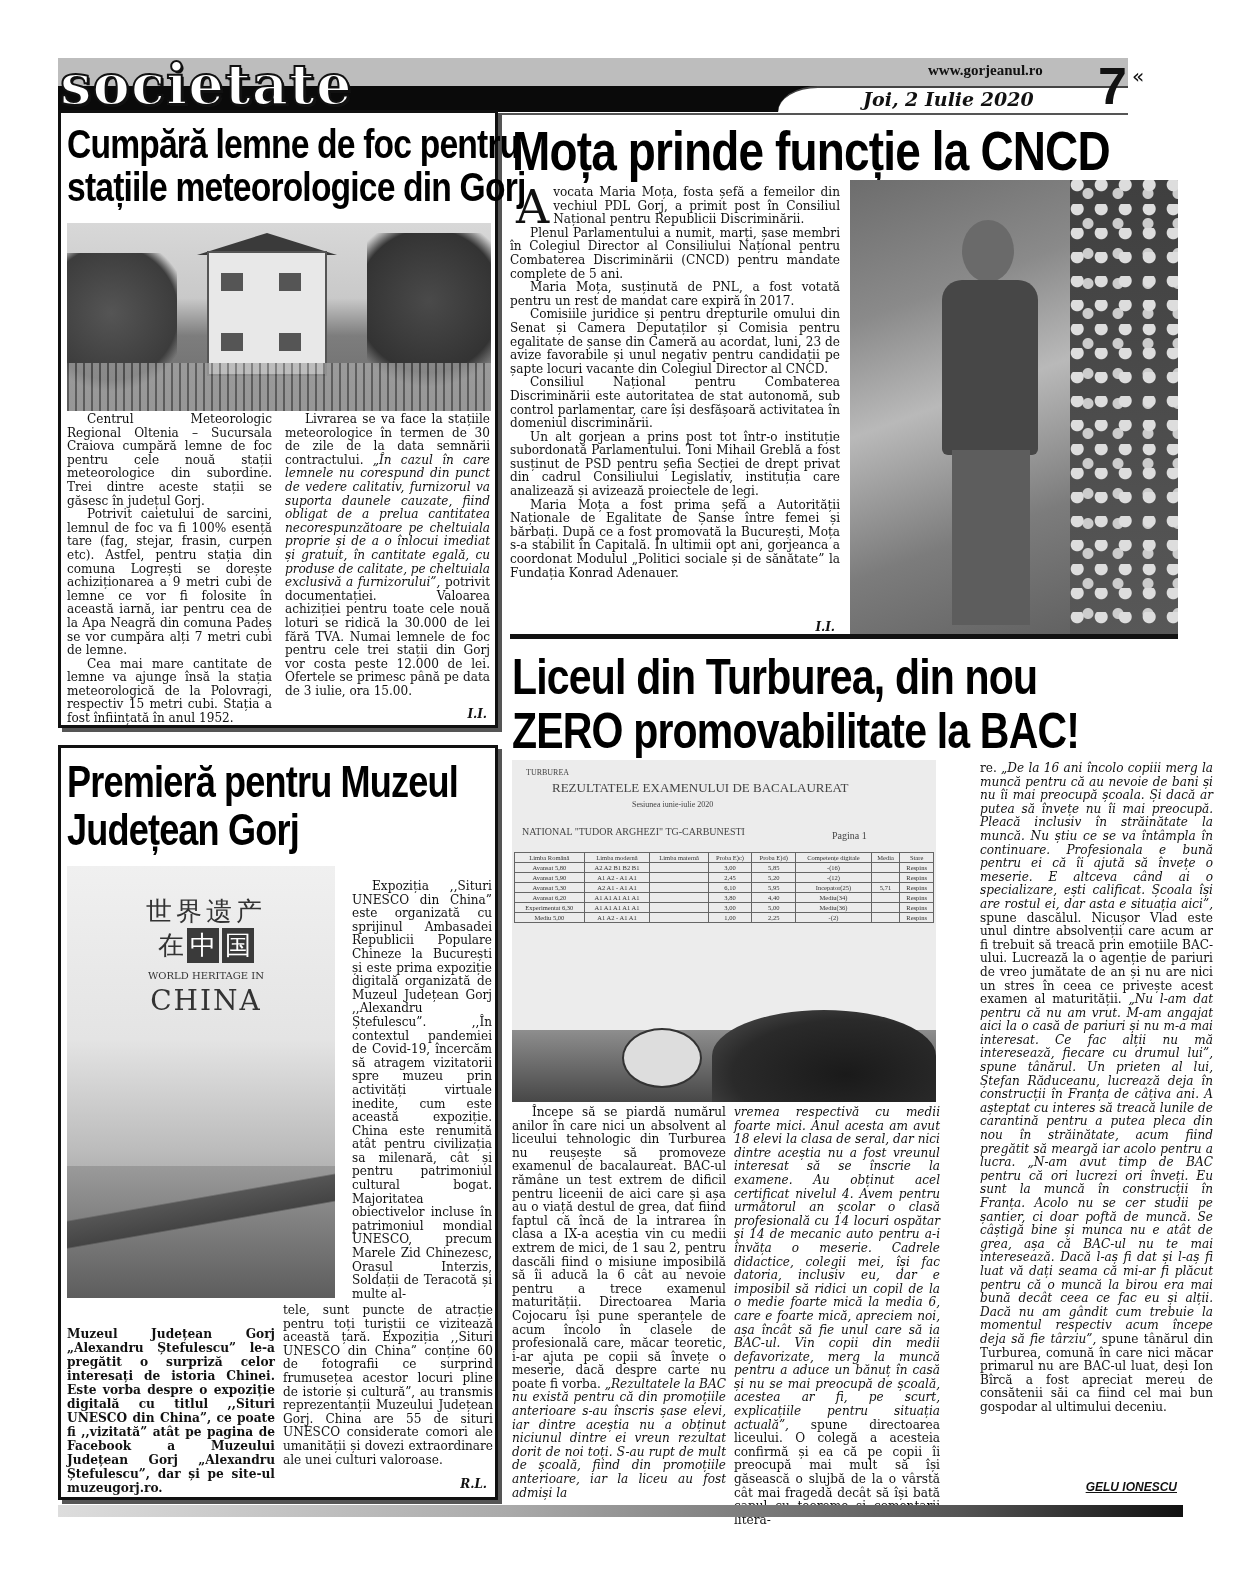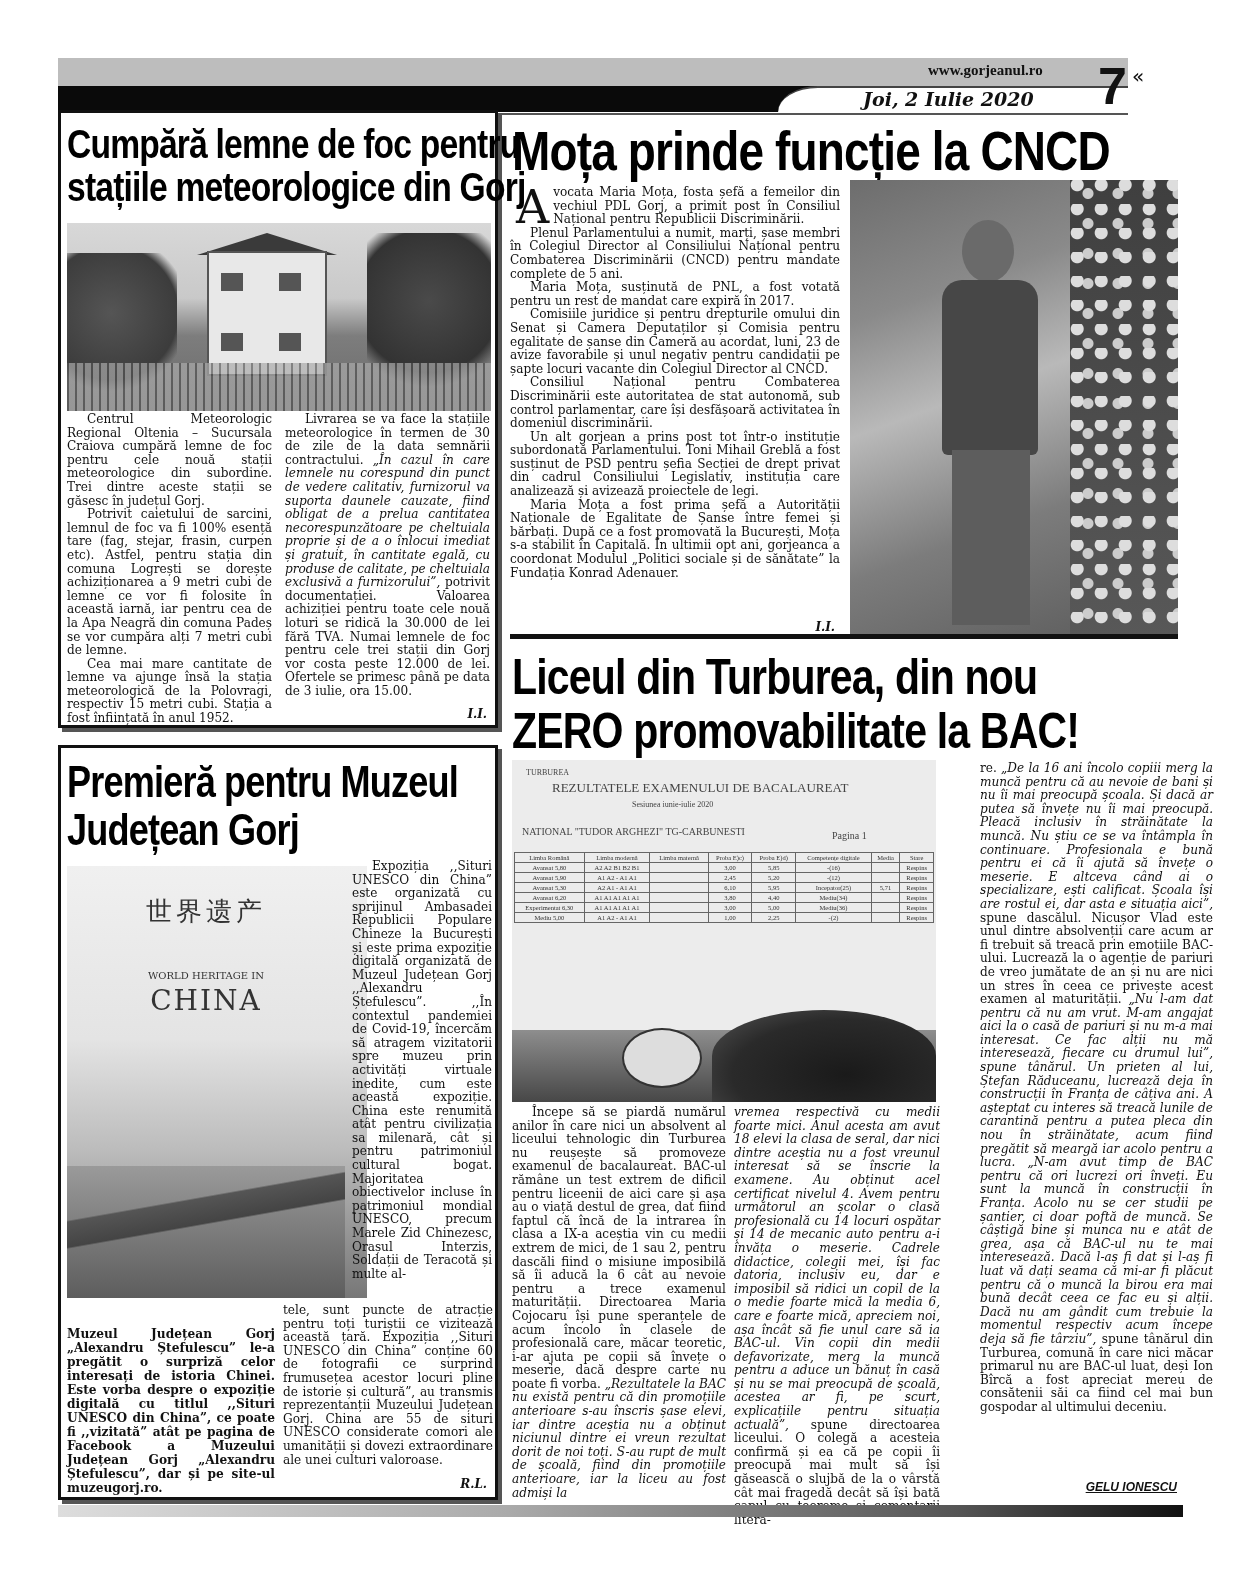--- a/index.html
+++ b/index.html
@@ -51,25 +51,25 @@
   .p-head { position: absolute; left: 32px; top: 0; width: 52px; height: 62px; border-radius: 50%; background: #6a6a6a; }
   .p-torso { position: absolute; left: 12px; top: 60px; width: 96px; height: 175px; background: #474747; border-radius: 20px 20px 6px 6px; }
   .p-legs { position: absolute; left: 22px; top: 230px; width: 78px; height: 175px; background: #5d5d5d; }
   .flowers { position: absolute; left: 220px; top: 0; width: 108px; height: 455px; background: radial-gradient(circle at 30% 20%,#ddd 0 6px,transparent 7px), radial-gradient(circle at 60% 45%,#ccc 0 5px,transparent 6px), linear-gradient(#3f3f3f,#585858); background-size: 24px 24px, 30px 30px, auto; }
   #a2-byline { position: absolute; left: 760px; top: 620px; width: 75px; }
   .hr-thick { position: absolute; left: 510px; top: 634px; width: 668px; height: 5px; background: #111; }
 
   
   #a3 { left: 58px; top: 745px; width: 440px; height: 755px; }
   #a3 .headline { position: absolute; left: 6px; top: 10px; font-size: 44px; line-height: 48px; }
-  #a3 .photo { left: 6px; top: 118px; width: 300px; height: 432px; background: linear-gradient(180deg,#f0f0f0 0%,#e4e4e4 40%,#bdbdbd 65%,#777 100%); padding-left: 30px; }
+  #a3 .photo { left: 6px; top: 118px; width: 268px; height: 432px; background: linear-gradient(180deg,#f0f0f0 0%,#e4e4e4 40%,#bdbdbd 65%,#777 100%); padding-left: 30px; }
   .cn-title { position: absolute; left: 0; width: 278px; text-align: center; font-family: "DejaVu Sans", sans-serif; color: #333; }
   .cn-box { display: inline-block; background: #3a3a3a; color: #fff; padding: 0 3px; margin-left: 3px; }
   .wall { position: absolute; left: 0; top: 300px; width: 278px; height: 132px; background: linear-gradient(170deg,transparent 30%,#555 31%,#444 45%,transparent 46%), linear-gradient(180deg,#9a9a9a,#5d5d5d); }
-  #a3 .col-right { position: absolute; left: 291px; top: 112px; width: 140px; }
+  #a3 .col-right { position: absolute; left: 291px; top: 132px; width: 140px; }
   #a3 .lead { position: absolute; left: 6px; top: 556px; width: 208px; font-weight: bold; font-size: 12.2px; line-height: 14px; text-align: justify; margin-top: 23px; }
   #a3 .col-bot { position: absolute; left: 222px; top: 556px; width: 210px; }
   #a3 .byline { position: absolute; right: 8px; bottom: 6px; }
 
   
   #a4-head { position: absolute; left: 512px; top: 650px; font-size: 50px; line-height: 54px; }
   #a4-photo { left: 512px; top: 760px; width: 424px; height: 342px; background: linear-gradient(180deg,#e7e7e7 0%,#d9d9d9 60%,#8a8a8a 80%,#474747 100%); }
   .doc-sheet { position: absolute; left: 0; top: 0; width: 424px; height: 270px; background: #ececec; }
   .doc-line { position: absolute; font-family: "Liberation Serif", serif; color: #444; white-space: nowrap; }
   .doc-table { position: absolute; left: 2px; top: 92px; width: 420px; border-collapse: collapse; font-family: "Liberation Serif", serif; font-size: 6.5px; color: #333; }
@@ -85,20 +85,21 @@
   .footer-bar { position: absolute; left: 58px; top: 1505px; width: 1125px; height: 12px; background: linear-gradient(90deg,#ddd 0%,#aaa 40%,#555 80%,#111 100%); }
 </style>
 </head>
 <body>
 
 <header class="masthead">
   <div class="mh-grey"></div>
   <div class="mh-black"></div>
   <div class="mh-curve"></div>
   <div class="mh-line"></div>
+  <div class="section-title">societate</div>
   <div class="site-url">www.gorjeanul.ro</div>
   <div class="issue-date">Joi, 2 Iulie 2020</div>
   <div class="page-num">7</div>
   <div class="page-chev">«</div>
 </header>
 
 <article id="a1" class="boxed">
   <h2 class="headline">
     <span>Cumpără lemne de foc pentru</span><br>
     <span>stațiile meteorologice din Gorj</span>
@@ -147,20 +148,21 @@
 </div>
 <div class="hr-thick"></div>
 
 <article id="a3" class="boxed">
   <h2 class="headline">
     <span>Premieră pentru Muzeul</span><br>
     <span>Județean Gorj</span>
   </h2>
   <div class="photo">
     <div class="cn-title" style="top:28px;font-size:26px;letter-spacing:4px">世界遗产</div>
+    <div class="cn-title" style="top:62px;font-size:26px"><span>在</span><span class="cn-box">中</span><span class="cn-box">国</span></div>
     <div class="cn-title" style="top:104px;font-size:10px;font-family:'DejaVu Serif',serif">WORLD HERITAGE IN</div>
     <div class="cn-title" style="top:118px;font-size:28px;font-family:'DejaVu Serif',serif;letter-spacing:2px">CHINA</div>
     <div class="wall"></div>
   </div>
   <div class="col-right body-text">
     <p>Expoziția ,,Situri UNESCO din China” este organizată cu sprijinul Ambasadei Republicii Populare Chineze la București și este prima expoziție digitală organizată de Muzeul Județean Gorj ,,Alexandru Ștefulescu”. ,,În contextul pandemiei de Covid-19, încercăm să atragem vizitatorii spre muzeu prin activități virtuale inedite, cum este această expoziție. China este renumită atât pentru civilizația sa milenară, cât și pentru patrimoniul cultural bogat. Majoritatea obiectivelor incluse în patrimoniul mondial UNESCO, precum Marele Zid Chinezesc, Orașul Interzis, Soldații de Teracotă și multe al-</p>
   </div>
   <div class="lead">Muzeul Județean Gorj „Alexandru Ștefulescu” le-a pregătit o surpriză celor interesați de istoria Chinei. Este vorba despre o expoziție digitală cu titlul ,,Situri UNESCO din China”, ce poate fi ,,vizitată” atât pe pagina de Facebook a Muzeului Județean Gorj „Alexandru Ștefulescu”, dar și pe site-ul muzeugorj.ro.</div>
   <div class="col-bot body-text">
     <p style="text-indent:0">tele, sunt puncte de atracție pentru toți turiștii ce vizitează această țară. Expoziția ,,Situri UNESCO din China” conține 60 de fotografii ce surprind frumusețea acestor locuri pline de istorie și cultură”, au transmis reprezentanții Muzeului Județean Gorj. China are 55 de situri UNESCO considerate comori ale umanității și dovezi extraordinare ale unei culturi valoroase.</p>

